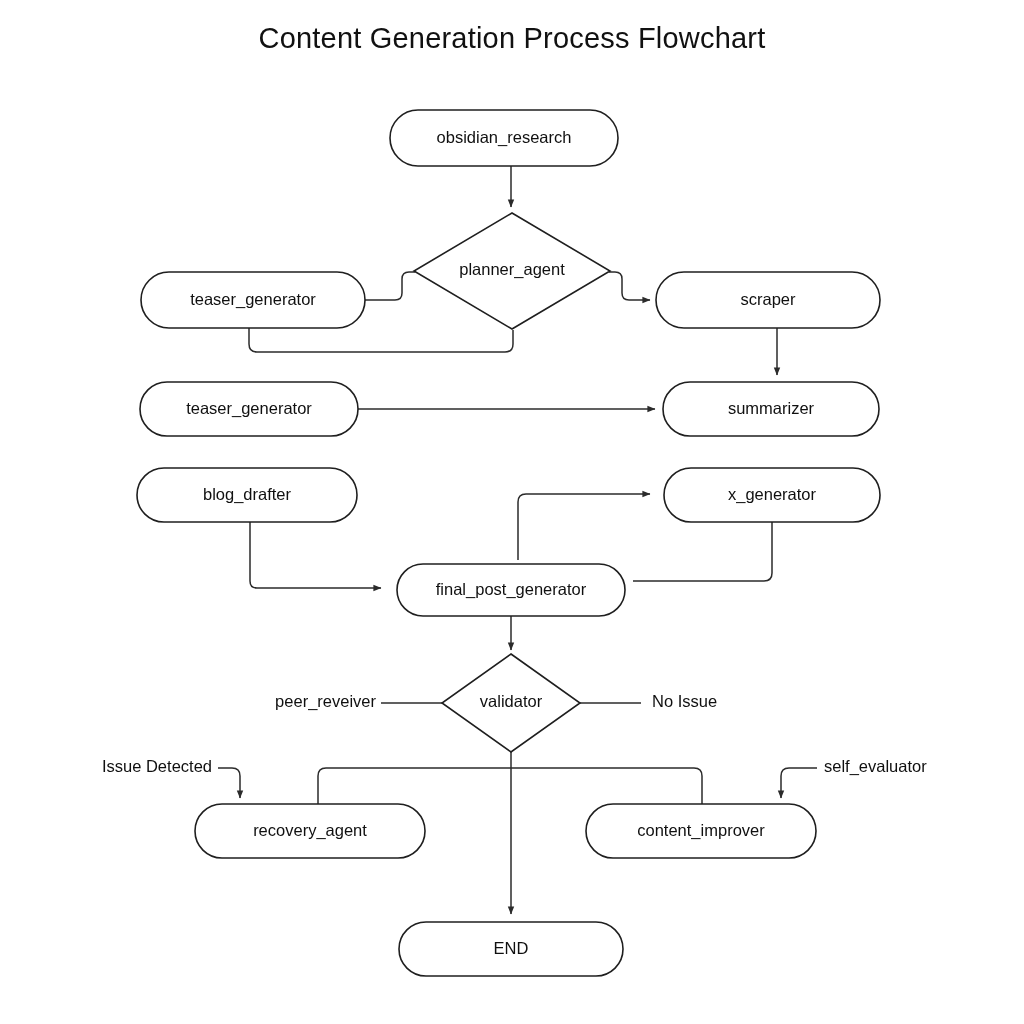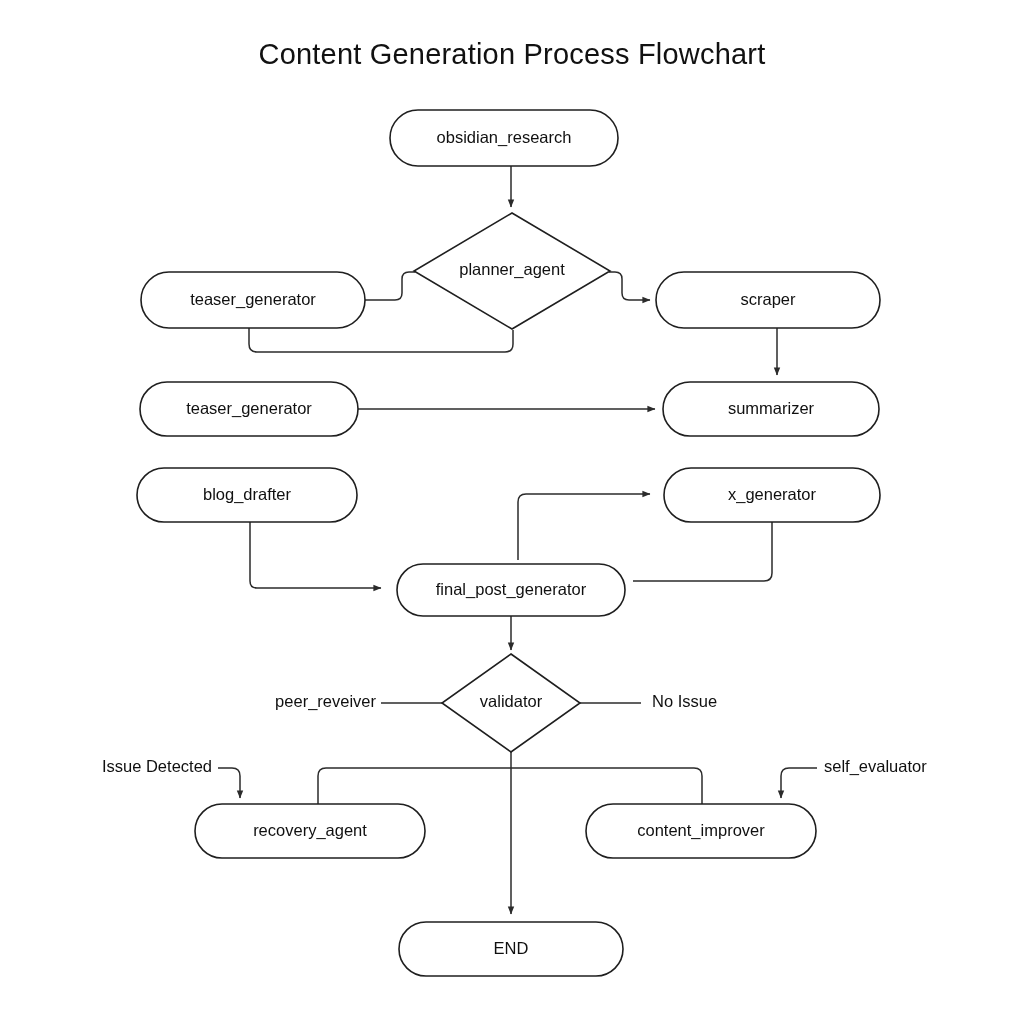--- a/index.html
+++ b/index.html
@@ -17,21 +17,21 @@
   }
   #flowchart-root {
     position: relative;
     width: 1024px;
     height: 1024px;
     background: #ffffff;
   }
   .chart-title {
     position: absolute;
     left: 0;
-    top: 38px;
+    top: 22px;
     width: 1024px;
     text-align: center;
     font-size: 29px;
     font-weight: 400;
     letter-spacing: 0.2px;
     color: #111111;
   }
   svg#diagram {
     position: absolute;
     left: 0;

